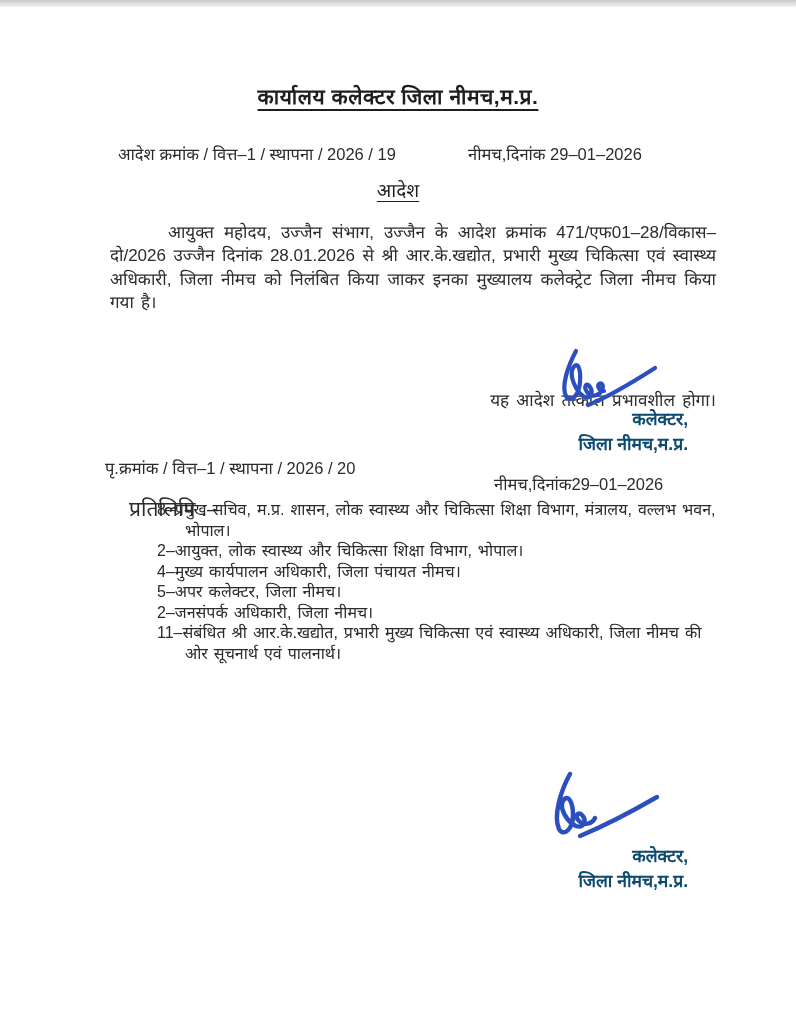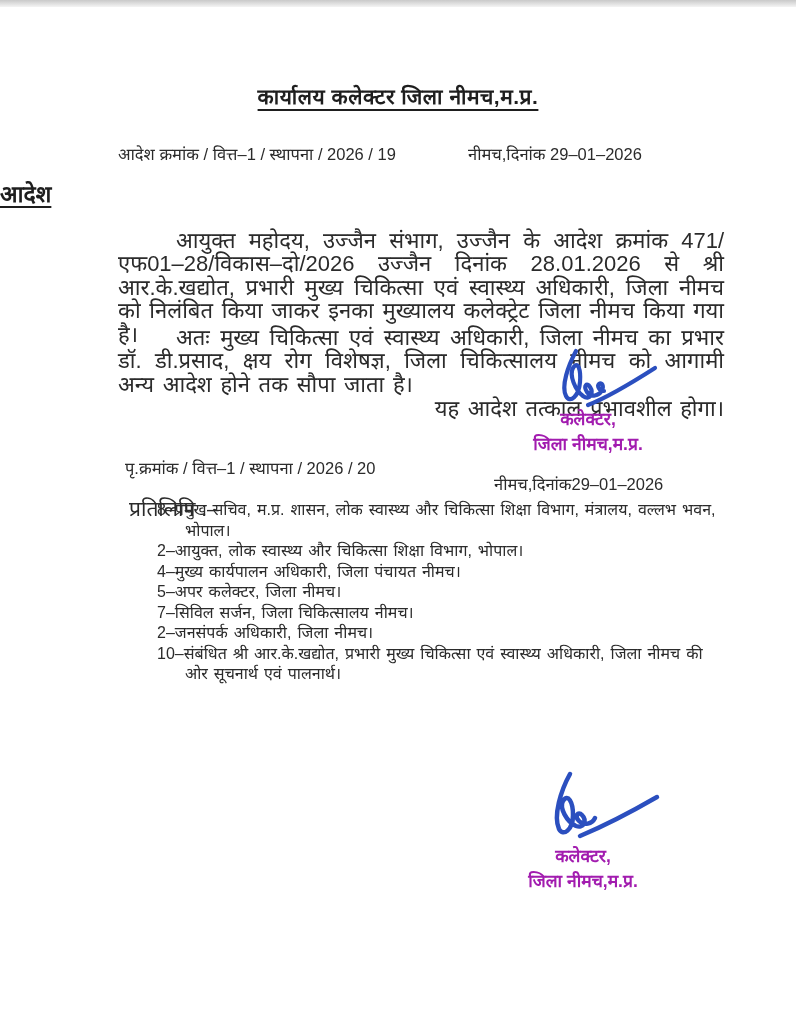--- a/index.html
+++ b/index.html
@@ -32,55 +32,55 @@
     text-decoration: underline;
     text-underline-offset: 5px;
     letter-spacing: 0.5px;
   }
   .ref-row-1 { position: absolute; top: 142px; left: 0; right: 0; font-size: 16.5px; }
   .ref-row-1 .ref-no { position: absolute; left: 118px; top: 0; white-space: nowrap; }
   .ref-row-1 .ref-date { position: absolute; left: 468px; top: 0; white-space: nowrap; }
   .order-heading {
     position: absolute;
     top: 177px; left: 0; right: 0;
-    text-align: left;
-    font-size: 23px;
-    font-weight: 700;
+    text-align: center;
+    font-size: 19px;
+    font-weight: 400;
     color: #1e1e1e;
     text-decoration: underline;
     text-underline-offset: 4px;
   }
   .para {
     position: absolute;
     left: 106px;
     width: 606px;
-    font-size: 22px;
+    font-size: 17px;
     line-height: 23.4px;
     text-align: justify;
     word-spacing: 2.5px;
-    margin: 12px;
+    margin: 4px;
   }
   .para-1 { top: 217px; text-indent: 58px; }
   .para-2 { top: 314px; text-indent: 58px; }
   .para-3 { top: 385px; text-align: right; text-indent: 58px; }
   .signature-svg { position: absolute; }
   .sig-1 { left: 542px; top: 348px; }
   .sig-2 { left: 528px; top: 770px; }
   .signatory {
     position: absolute;
-    text-align: center;
+    text-align: right;
     font-weight: 700;
-    color: #a21caf;
+    color: #0c4a6e;
     font-size: 17.5px;
     line-height: 25px;
   }
   .signatory-1 { left: 488px; top: 407px; width: 200px; }
   .signatory-2 { left: 478px; top: 844px; width: 210px; }
   .ref-row-2 { position: absolute; top: 456px; left: 0; right: 0; font-size: 16.5px; }
-  .ref-row-2 .ref-no { position: absolute; left: 105px; top: 0; white-space: nowrap; margin-left: 20px; }
+  .ref-row-2 .ref-no { position: absolute; left: 105px; top: 0; white-space: nowrap; }
   .ref-row-2 .ref-date { position: absolute; left: 494px; top: 16px; white-space: nowrap; }
   .copy-label {
     position: absolute;
     top: 494px; left: 105px;
     font-size: 21px;
     margin-left: 24px;
   }
   .copy-list {
     position: absolute;
     top: 500px; left: 157px;
@@ -106,21 +106,20 @@
   <div class="office-title">कार्यालय कलेक्टर जिला नीमच,म.प्र.</div>
 
   <div class="ref-row-1">
     <span class="ref-no">आदेश क्रमांक / वित्त–1 / स्थापना / 2026 / 19</span>
     <span class="ref-date">नीमच,दिनांक 29–01–2026</span>
   </div>
 
   <div class="order-heading">आदेश</div>
 
   <p class="para para-1">आयुक्त महोदय, उज्जैन संभाग, उज्जैन के आदेश क्रमांक 471/एफ01–28/विकास–दो/2026 उज्जैन दिनांक 28.01.2026 से श्री आर.के.खद्योत, प्रभारी मुख्य चिकित्सा एवं स्वास्थ्य अधिकारी, जिला नीमच को निलंबित किया जाकर इनका मुख्यालय कलेक्ट्रेट जिला नीमच किया गया है।</p>
-  <p class="para para-2">अतः मुख्य चिकित्सा एवं स्वास्थ्य अधिकारी, जिला नीमच का प्रभार डॉ. डी.प्रसाद, क्षय रोग विशेषज्ञ, जिला चिकित्सालय नीमच को आगामी अन्य आदेश होने तक सौपा जाता है।</p>
   <p class="para para-3">यह आदेश तत्काल प्रभावशील होगा।</p>
 
   <svg class="signature-svg sig-1" width="118" height="64" viewBox="0 0 118 64" fill="none">
     <path d="M34 3 C26 18 19 38 24 48 C28 56 37 48 38 34 C39 22 36 12 31 20 C27 27 33 42 41 48 C48 53 52 45 48 39 C45 34 41 38 45 44 C49 50 57 48 60 42 C62 38 60 34 57 36 C55 38 57 43 62 43" stroke="#2b4fbf" stroke-width="4.2" stroke-linecap="round" stroke-linejoin="round"></path>
     <path d="M46 57 C64 50 88 36 113 20" stroke="#2b4fbf" stroke-width="4.2" stroke-linecap="round"></path>
   </svg>
 
   <div class="signatory signatory-1">
     <div>कलेक्टर,</div>
     <div>जिला नीमच,म.प्र.</div>
@@ -131,23 +130,22 @@
     <span class="ref-date">नीमच,दिनांक29–01–2026</span>
   </div>
 
   <div class="copy-label">प्रतिलिपि :–</div>
 
   <ol class="copy-list">
     <li>8–प्रमुख सचिव, म.प्र. शासन, लोक स्वास्थ्य और चिकित्सा शिक्षा विभाग, मंत्रालय, वल्लभ भवन, भोपाल।</li>
     <li>2–आयुक्त, लोक स्वास्थ्य और चिकित्सा शिक्षा विभाग, भोपाल।</li>
     <li>4–मुख्य कार्यपालन अधिकारी, जिला पंचायत नीमच।</li>
     <li>5–अपर कलेक्टर, जिला नीमच।</li>
-    <li>7–सिविल सर्जन, जिला चिकित्सालय नीमच।</li>
     <li>2–जनसंपर्क अधिकारी, जिला नीमच।</li>
-    <li>10–संबंधित श्री आर.के.खद्योत, प्रभारी मुख्य चिकित्सा एवं स्वास्थ्य अधिकारी, जिला नीमच की ओर सूचनार्थ एवं पालनार्थ।</li>
+    <li>11–संबंधित श्री आर.के.खद्योत, प्रभारी मुख्य चिकित्सा एवं स्वास्थ्य अधिकारी, जिला नीमच की ओर सूचनार्थ एवं पालनार्थ।</li>
   </ol>
 
   <svg class="signature-svg sig-2" width="135" height="78" viewBox="0 0 135 78" fill="none">
     <path d="M42 4 C33 20 25 46 31 59 C35 67 45 60 45 45 C45 32 40 23 35 31 C31 38 39 52 48 56 C56 59 59 50 54 45 C50 41 46 46 51 51 C56 56 64 54 67 48" stroke="#2b4fbf" stroke-width="4.5" stroke-linecap="round" stroke-linejoin="round"></path>
     <path d="M52 66 C76 56 103 42 129 27" stroke="#2b4fbf" stroke-width="4.5" stroke-linecap="round"></path>
   </svg>
 
   <div class="signatory signatory-2">
     <div>कलेक्टर,</div>
     <div>जिला नीमच,म.प्र.</div>

